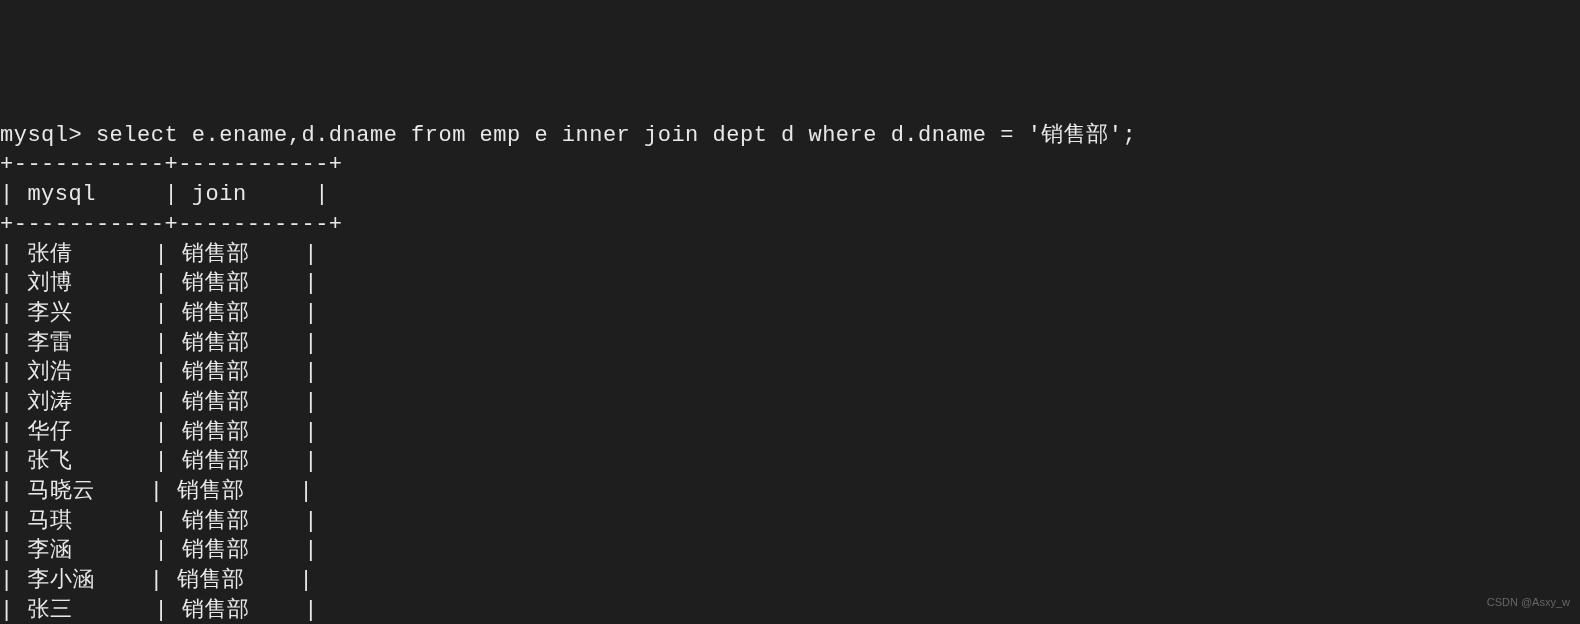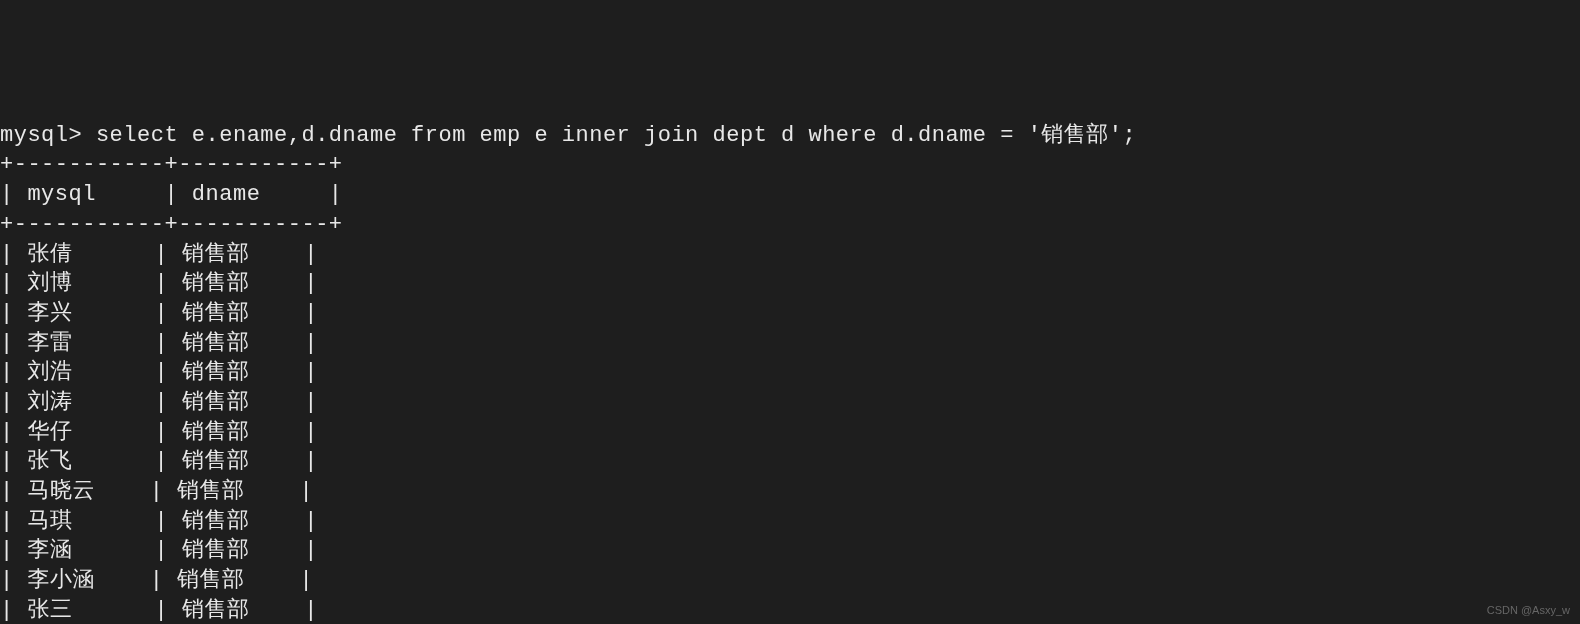--- a/index.html
+++ b/index.html
@@ -18,36 +18,36 @@
       width: 1580px;
       height: 624px;
       overflow: hidden;
       position: relative;
     }
     .terminal {
       letter-spacing: 0.5px;
     }
     .watermark {
       position: absolute;
-      bottom: 6px;
+      bottom: 14px;
       right: 10px;
       color: #666;
       font-size: 11px;
       font-family: Arial, sans-serif;
       letter-spacing: 0;
     }
   </style>
 </head>
 <body>
 
 
 
 <div class="terminal"><span>mysql&gt; </span><span>select e.ename,d.dname from emp e inner join dept d where d.dname = '销售部';</span>
 <span>+-----------+-----------+</span>
-<span>| <span>mysql</span>     | <span>dname</span>     |</span>
+<span>| <span>mysql</span>     | <span>join</span>     |</span>
 <span>+-----------+-----------+</span>
 <div>| 张倩      | 销售部    |
 | 刘博      | 销售部    |
 | 李兴      | 销售部    |
 | 李雷      | 销售部    |
 | 刘浩      | 销售部    |
 | 刘涛      | 销售部    |
 | 华仔      | 销售部    |
 | 张飞      | 销售部    |
 | 马晓云    | 销售部    |

